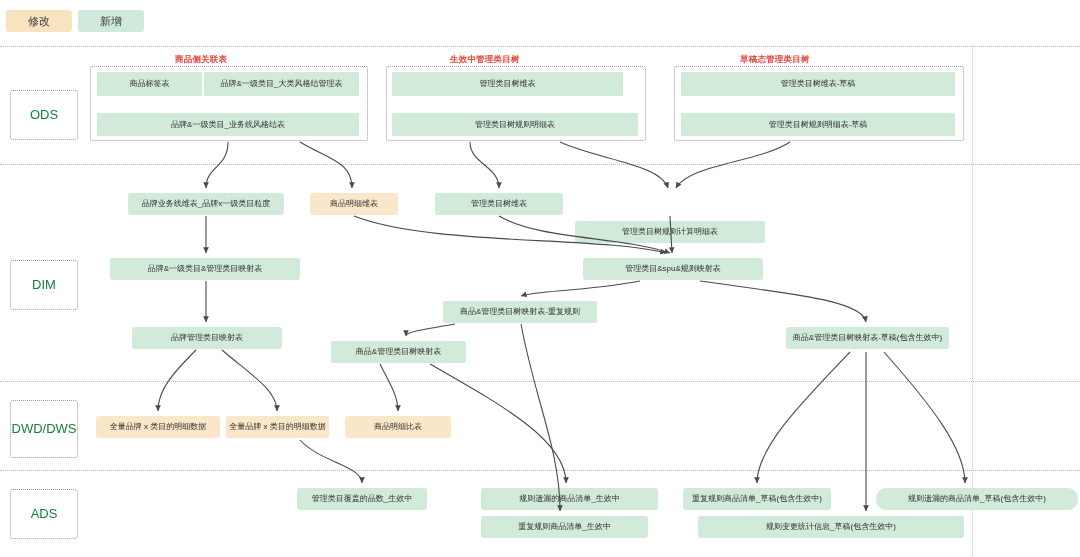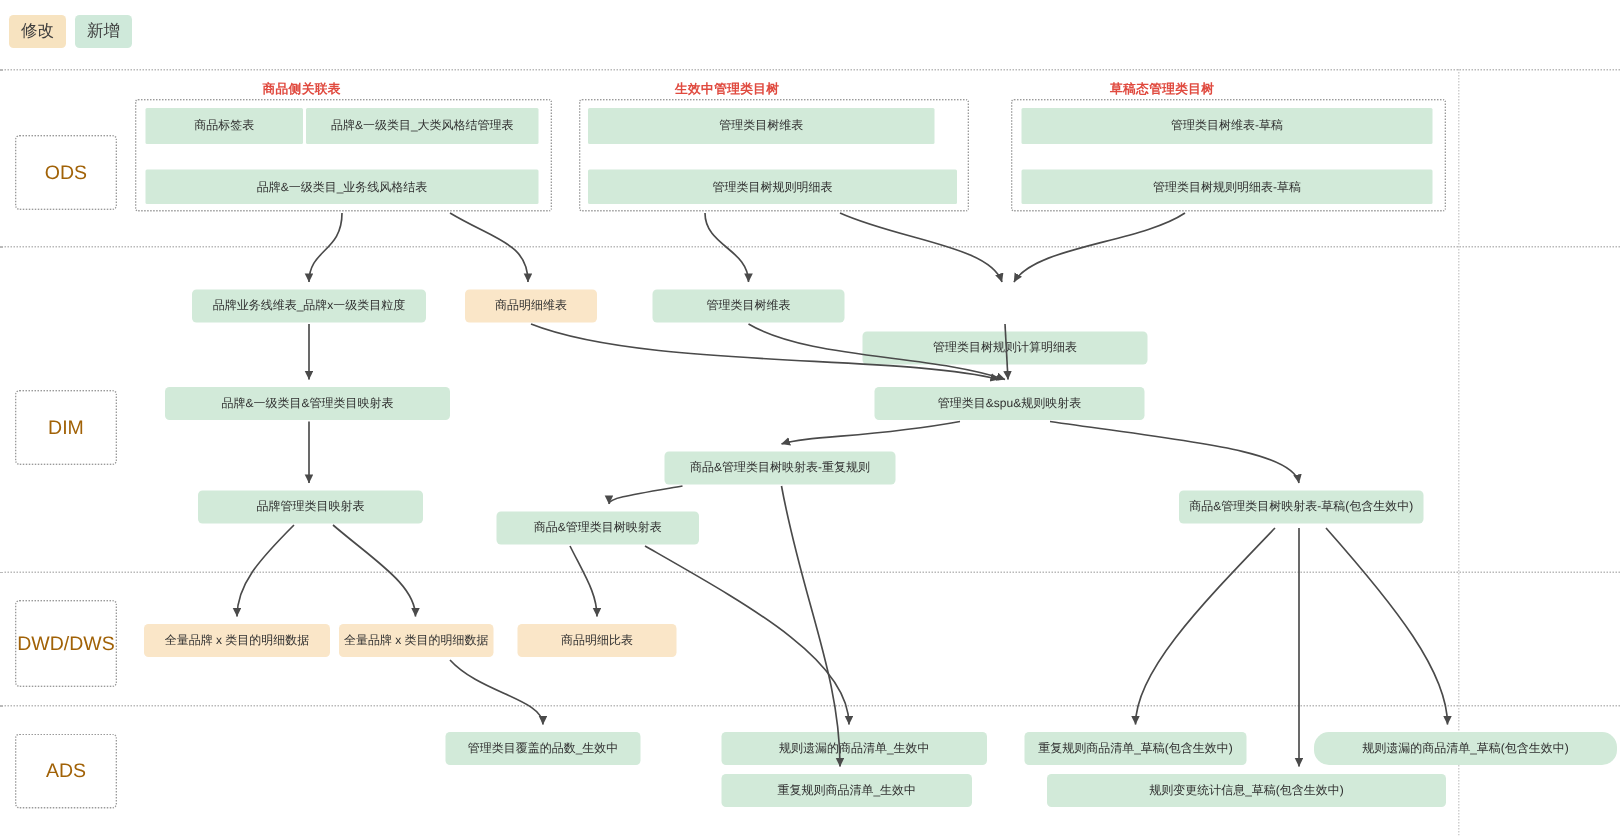--- a/index.html
+++ b/index.html
@@ -7,37 +7,37 @@
     width:1080px;height:557px;position:relative;overflow:hidden;
     background:#ffffff;
     font-family:"Liberation Sans","DejaVu Sans",sans-serif;
   }
   #canvas{position:absolute;inset:0;}
   svg#wires{position:absolute;left:0;top:0;width:1080px;height:557px;pointer-events:none;}
 
   
   .legend{position:absolute;left:6px;top:10px;display:flex;gap:6px;}
   .legend .chip{
-    font-size:11px;color:#3d3d3d;padding:5px 8px;border-radius:3px;
+    font-size:11px;color:#3d3d3d;padding:5px 22px;border-radius:3px;
     line-height:1.1;white-space:nowrap;
   }
   .chip.modify{background:#f7e3c0;}
   .chip.add{background:#cfe9da;}
 
   
   .lane-rule{
     position:absolute;left:0;width:1080px;height:0;
     border-top:1px dotted #b9b9b9;
   }
   
   .lane-label{
     position:absolute;left:10px;width:62px;
     border:1px dotted #9a9a9a;border-radius:3px;background:#fff;
     display:flex;align-items:center;justify-content:center;text-align:center;
-    font-size:13px;color:#a16207;line-height:1.15;padding:6px 2px;
+    font-size:13px;color:#15803d;line-height:1.15;padding:6px 2px;
   }
 
   
   .group{
     position:absolute;border:1px dotted #9a9a9a;border-radius:2px;
     background:transparent;
   }
   .group-title{
     position:absolute;font-size:8.5px;color:#e04a3f;font-weight:bold;
     text-align:left;white-space:nowrap;letter-spacing:.2px;

